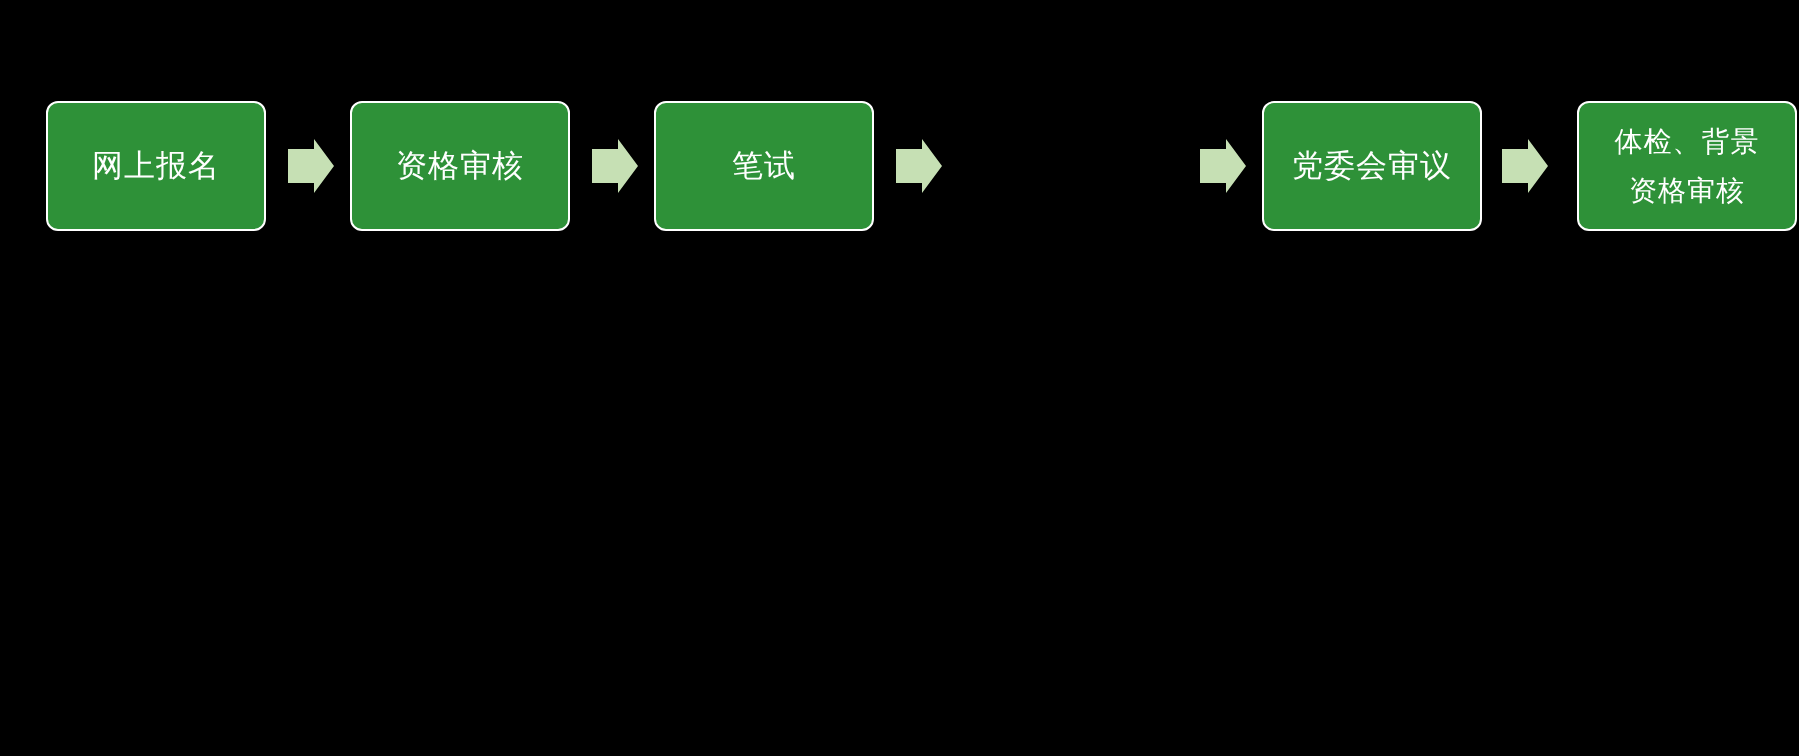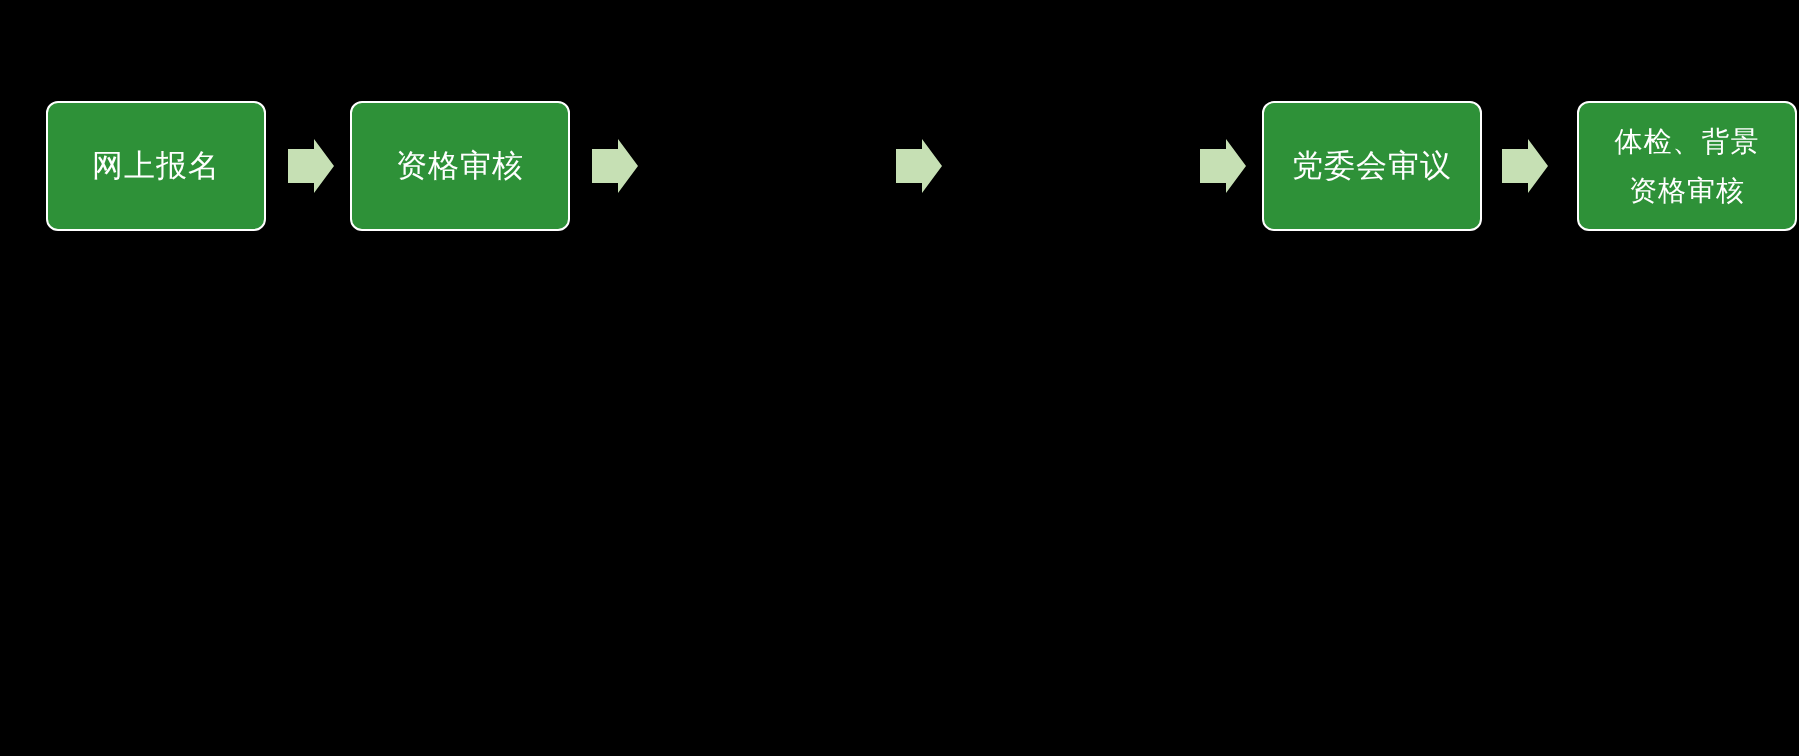--- a/index.html
+++ b/index.html
@@ -80,20 +80,23 @@
   </svg>
 
   <div class="step-box s1">
     <span class="step-label">资格审核</span>
   </div>
 
   <svg class="flow-arrow a1" viewBox="0 0 46 54" aria-hidden="true">
     <polygon points="0,10 26,10 26,0 46,27 26,54 26,44 0,44"></polygon>
   </svg>
 
+  <div class="step-box s2">
+    <span class="step-label">笔试</span>
+  </div>
 
   <svg class="flow-arrow a2" viewBox="0 0 46 54" aria-hidden="true">
     <polygon points="0,10 26,10 26,0 46,27 26,54 26,44 0,44"></polygon>
   </svg>
 
 
   <svg class="flow-arrow a3" viewBox="0 0 46 54" aria-hidden="true">
     <polygon points="0,10 26,10 26,0 46,27 26,54 26,44 0,44"></polygon>
   </svg>
 

